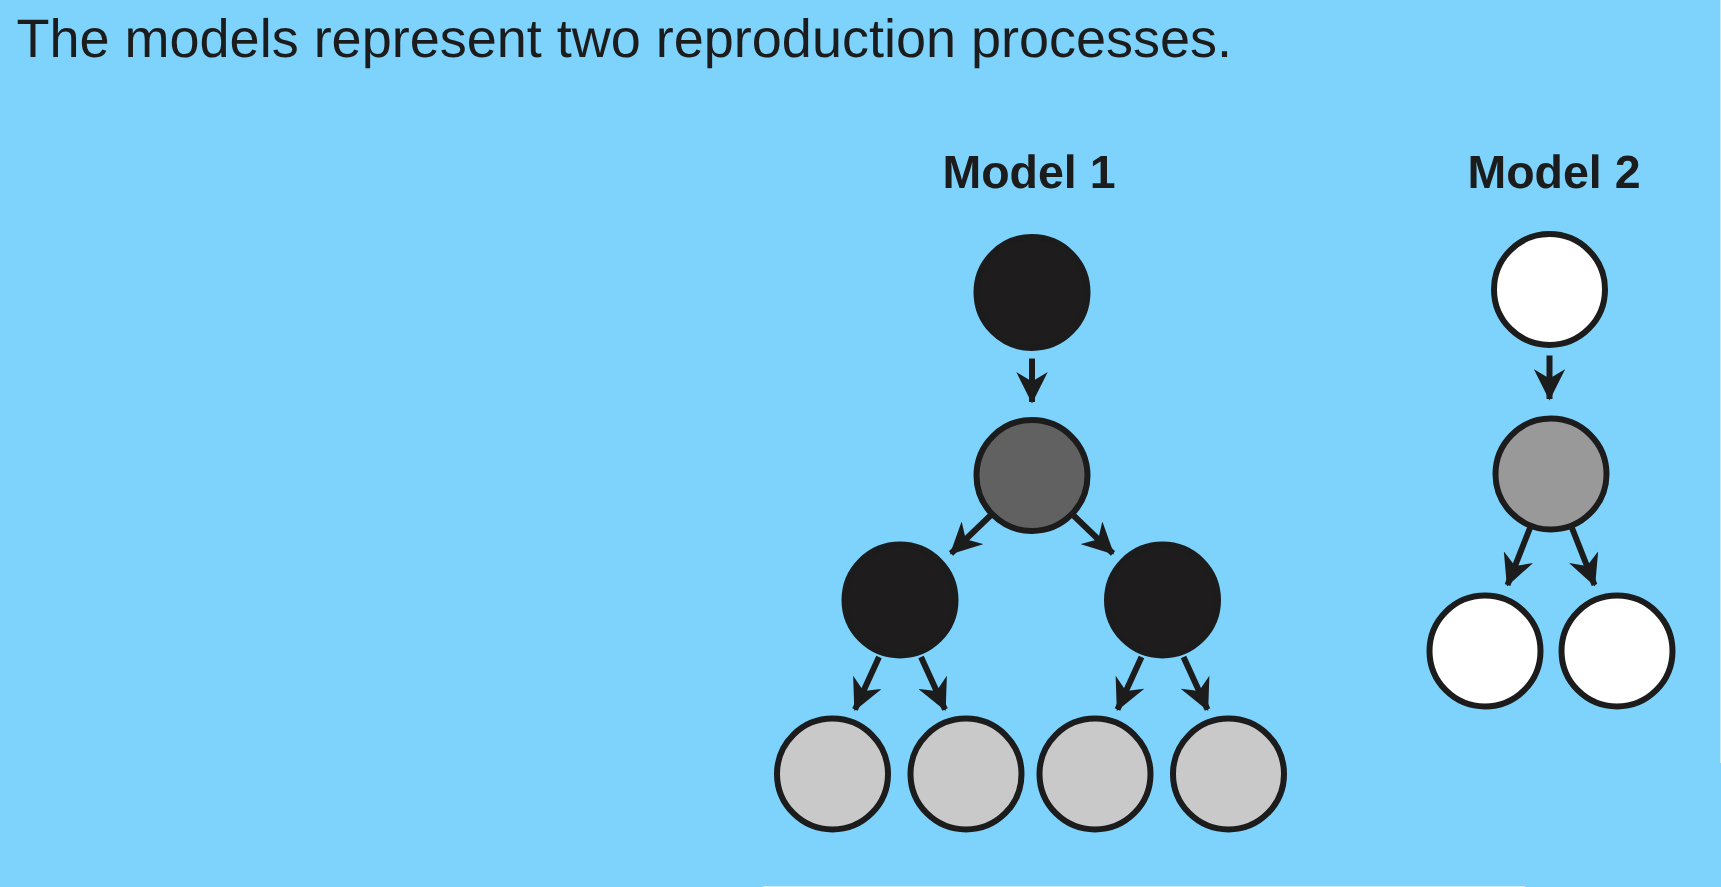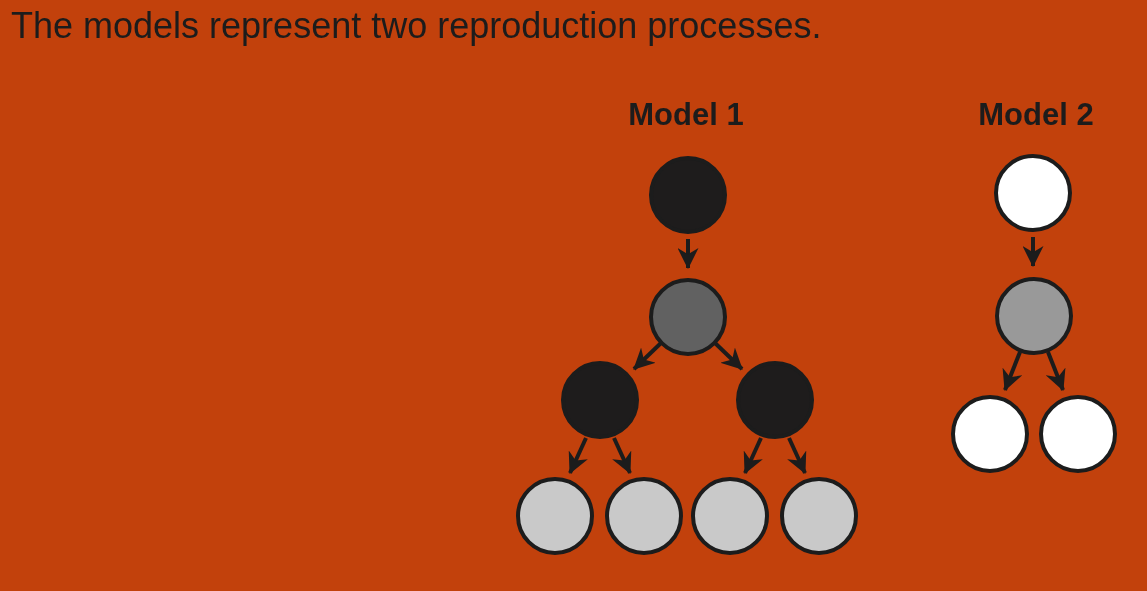--- a/index.html
+++ b/index.html
@@ -5,21 +5,21 @@
   html, body {
     margin: 0;
     padding: 0;
     background: #ffffff;
     font-family: "Liberation Sans", sans-serif;
   }
   .page {
     position: relative;
     width: 1147px;
     height: 591px;
-    background: #c2410c;
+    background: #7dd3fc;
     overflow: hidden;
   }
   .intro {
     position: absolute;
     left: 11px;
     top: 0px;
     margin: 0;
     font-size: 36px;
     line-height: 52px;
     color: #1c1c1c;

